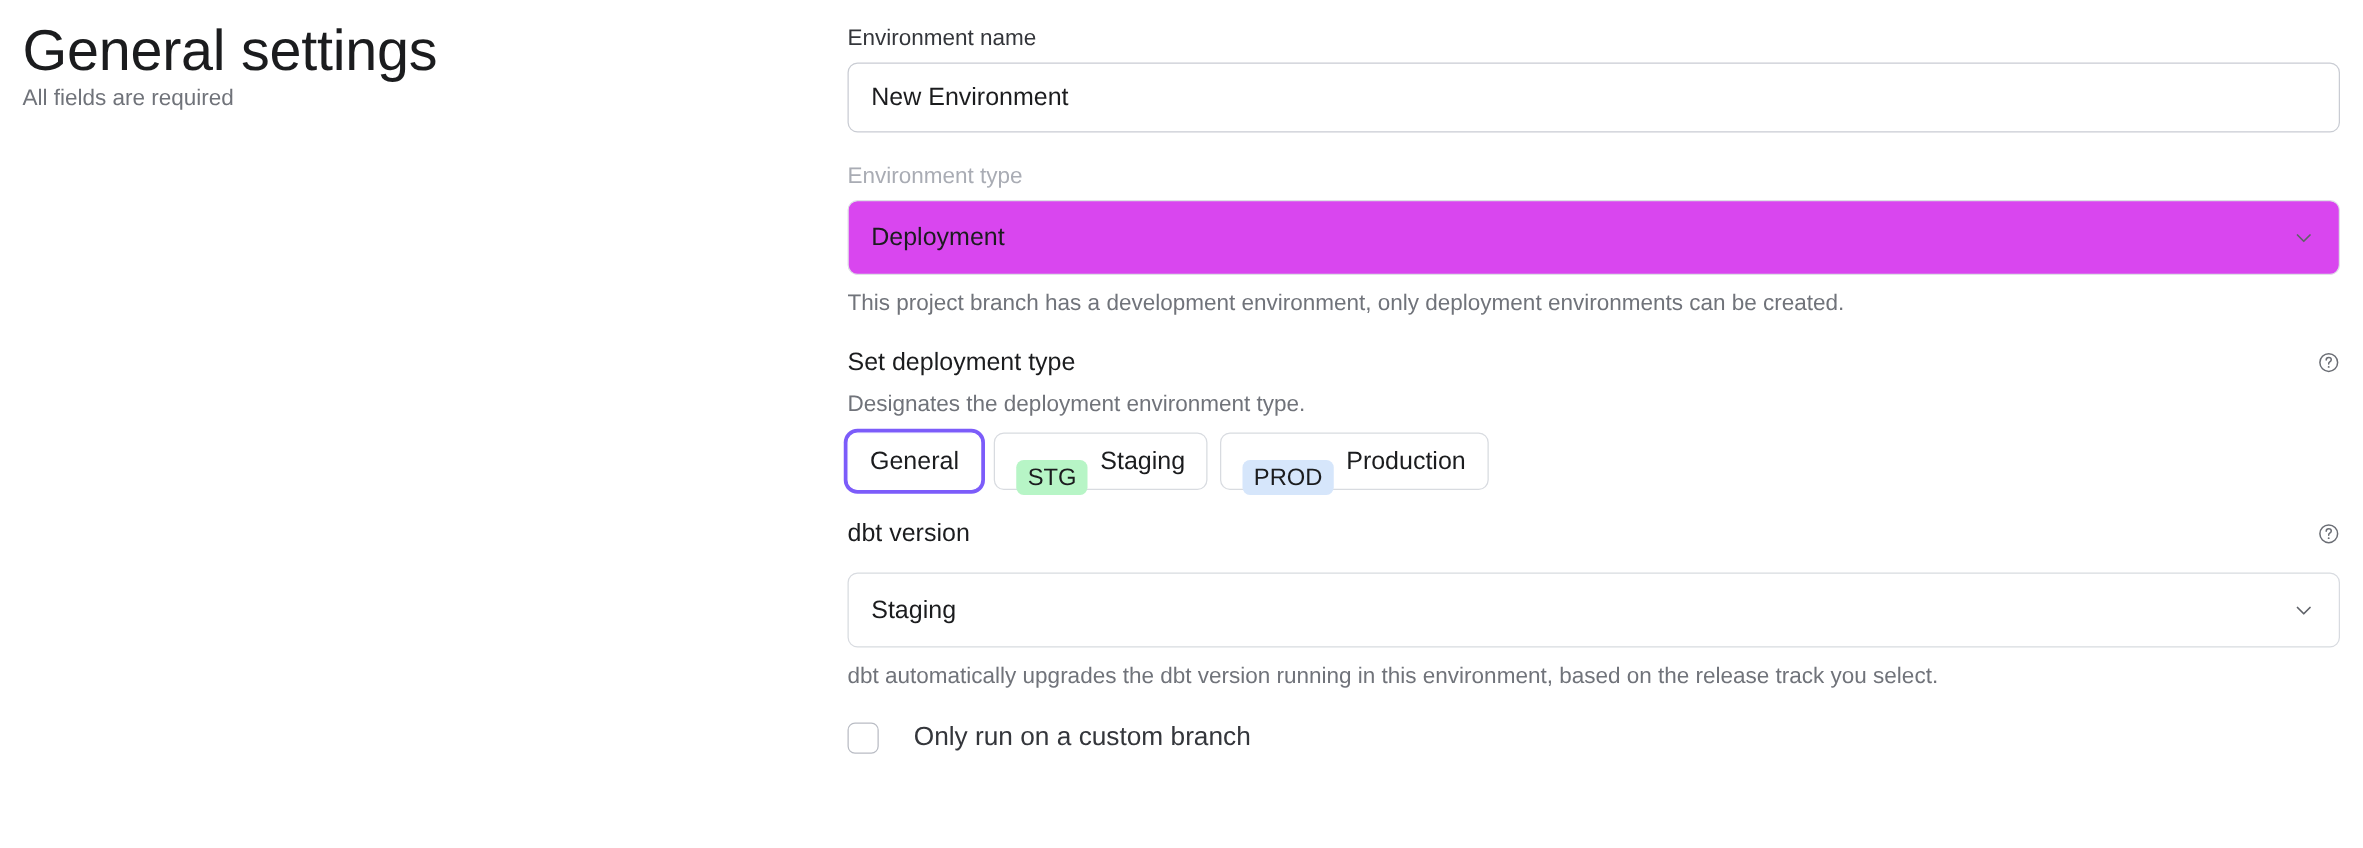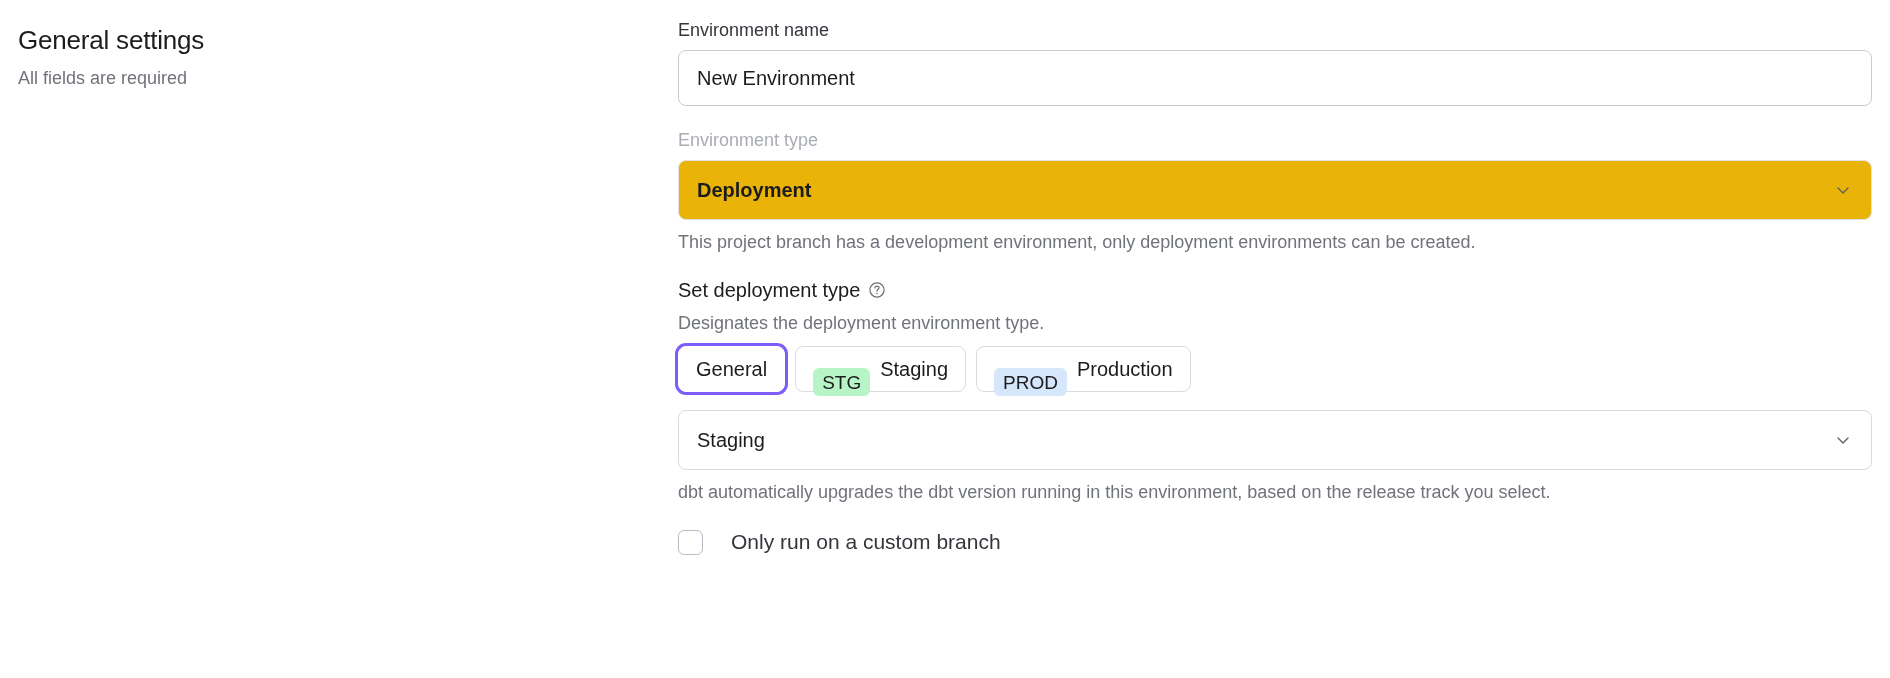--- a/index.html
+++ b/index.html
@@ -23,21 +23,21 @@
     padding: 18px 0 0 0;
   }
 
   
   .left-col {
     width: 678px;
     flex: 0 0 678px;
     padding-left: 18px;
   }
   .page-title {
-    font-size: 26px;
+    font-size: 46px;
     line-height: 44px;
     font-weight: 400;
     color: #1b1c1e;
     margin: 0;
     letter-spacing: -0.2px;
   }
   .page-subtitle {
     font-size: 18px;
     line-height: 26px;
     color: #70737a;
@@ -86,23 +86,22 @@
     border: 1px solid #d8dbe0;
     border-radius: 8px;
     display: flex;
     align-items: center;
     padding: 0 18px;
     font-size: 20px;
     color: #1b1c1e;
     background: #ffffff;
   }
   .select-box.readonly {
-    background: #eab308;
+    background: #d946ef;
     border-color: #dfe1e6;
-    font-weight: bold;
   }
   .chevron {
     position: absolute;
     right: 20px;
     top: 50%;
     transform: translateY(-50%);
     width: 18px;
     height: 18px;
     pointer-events: none;
     display: flex;
@@ -117,20 +116,21 @@
     color: #70737a;
     margin: 9px 0 0 0;
   }
 
   
   .section-head {
     display: flex;
     align-items: center;
     gap: 8px;
     margin-top: 22px;
+    justify-content: space-between;
   }
   .section-head-title {
     font-size: 20px;
     line-height: 26px;
     color: #1b1c1e;
     font-weight: 400;
   }
   .help-icon {
     width: 18px;
     height: 18px;
@@ -269,20 +269,30 @@
           <span>Staging</span>
         </button>
         <button class="seg-btn">
           <span class="seg-badge" style="background:#d6e6fb;text-align:right;">PROD</span>
           <span>Production</span>
         </button>
       </div>
     </div>
 
     <div class="field-block">
+      <div class="section-head">
+        <span class="section-head-title">dbt version</span>
+        <span class="help-icon">
+          <svg width="18" height="18" viewBox="0 0 18 18" fill="none">
+            <circle cx="9" cy="9" r="7.1" stroke="#6b6e75" stroke-width="1.2"></circle>
+            <path d="M6.95 6.9c0-1.1.92-1.85 2.05-1.85 1.13 0 2.02.72 2.02 1.74 0 .9-.56 1.3-1.2 1.74-.62.42-.86.73-.86 1.4v.2" stroke="#6b6e75" stroke-width="1.2" stroke-linecap="round"></path>
+            <circle cx="8.95" cy="12.5" r="0.78" fill="#6b6e75"></circle>
+          </svg>
+        </span>
+      </div>
       <div class="select-wrap mt18">
         <div class="select-box">
           <span>Staging</span>
         </div>
         <span class="chevron">
           <svg width="18" height="18" viewBox="0 0 18 18" fill="none">
             <path d="M4 7 L9 12 L14 7" stroke="#5f6268" stroke-width="1.4" stroke-linecap="round" stroke-linejoin="round"></path>
           </svg>
         </span>
       </div>

